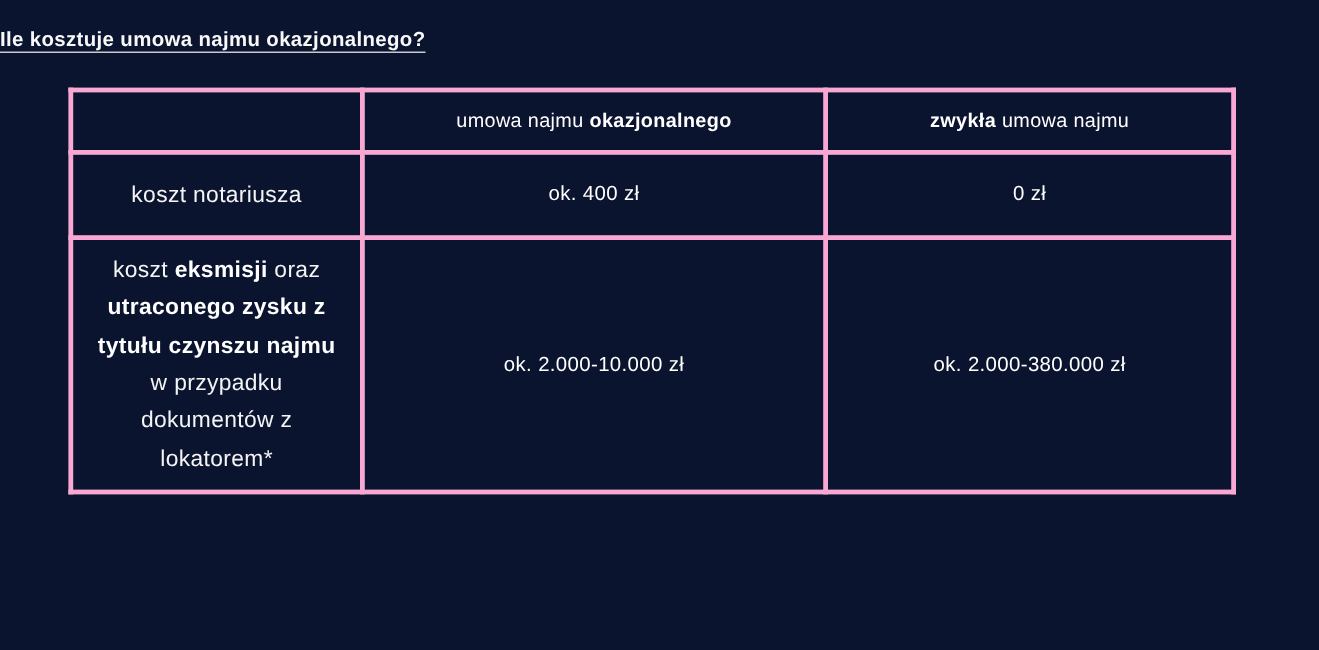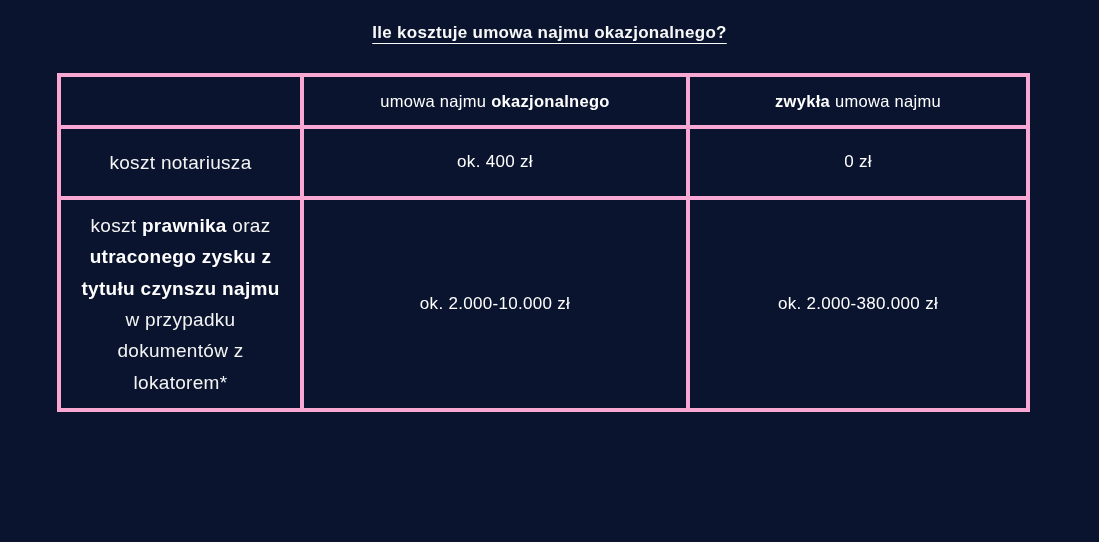--- a/index.html
+++ b/index.html
@@ -13,21 +13,21 @@
     background: #0a142f;
     color: #ffffff;
     font-family: "Liberation Sans", sans-serif;
     overflow: hidden;
     letter-spacing: 0.3px;
   }
   .title {
     margin: 23px 0 0 0;
     font-size: 17px;
     font-weight: 700;
-    text-align: center;
+    text-align: left;
     text-decoration: underline;
     text-underline-offset: 5px;
     color: #f8f8f8;
   }
   table.cost-table {
     border-collapse: collapse;
     table-layout: fixed;
     margin: 30px 0 0 57px;
     width: 969px;
   }
@@ -93,21 +93,21 @@
         <th><b>zwykła</b><span> umowa najmu</span></th>
       </tr>
     </thead>
     <tbody>
       <tr class="row-notariusz">
         <td class="cell-label">koszt notariusza</td>
         <td class="cell-value">ok. 400 zł</td>
         <td class="cell-value">0 zł</td>
       </tr>
       <tr class="row-eksmisja">
-        <td class="cell-label"><span>koszt </span><b>prawnika</b><span> oraz </span><b>utraconego zysku z tytułu czynszu najmu</b><span> w przypadku dokumentów z lokatorem*</span></td>
+        <td class="cell-label"><span>koszt </span><b>eksmisji</b><span> oraz </span><b>utraconego zysku z tytułu czynszu najmu</b><span> w przypadku dokumentów z lokatorem*</span></td>
         <td class="cell-value">ok. 2.000-10.000 zł</td>
         <td class="cell-value">ok. 2.000-380.000 zł</td>
       </tr>
     </tbody>
   </table>
 
   <div class="footnote">
   </div>
 
 </div>

